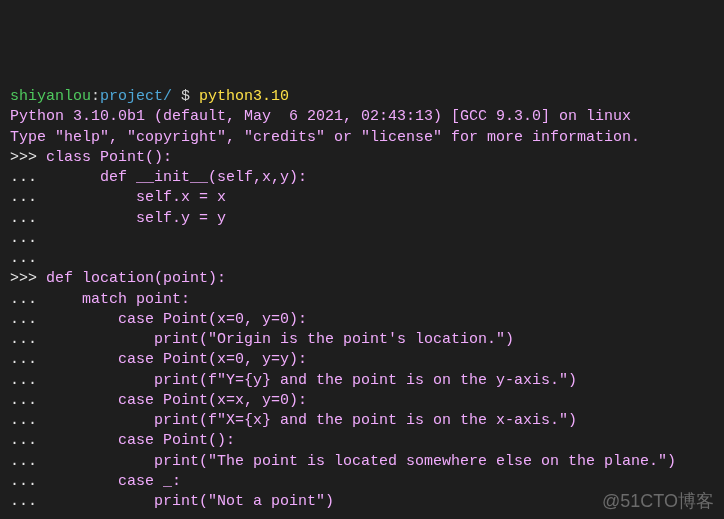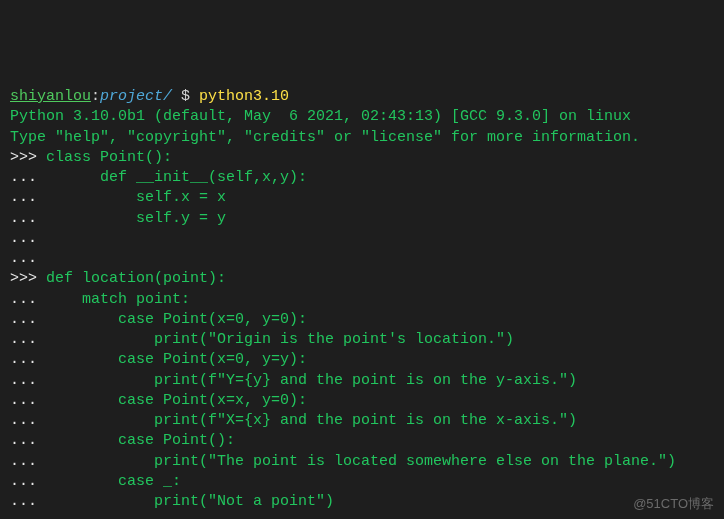--- a/index.html
+++ b/index.html
@@ -10,33 +10,33 @@
     line-height: 1.35;
     color: #d4d4d4;
     width: 724px;
     height: 519px;
     padding: 6px 10px;
     overflow: hidden;
     position: relative;
     white-space: pre;
   }
   .line { display: block; }
-  .user { color: #4fc95e; text-decoration: underline; }
+  .user { color: #4fc95e; }
   .host { color: #d4d4d4; }
-  .path { color: #4fa8d8; font-style: italic; }
+  .path { color: #4fa8d8; }
   .dollar { color: #d4d4d4; }
   .cmd { color: #fde047; }
-  .txt { color: #22c55e; }
+  .txt { color: #f0abfc; }
   .ps { color: #e8e8e8; }
   .watermark {
     position: absolute;
     right: 10px;
     bottom: 6px;
     color: #6b6b6b;
-    font-size: 13px;
+    font-size: 18px;
     font-family: sans-serif;
   }
 </style>
 </head>
 <body>
 
 
 
 <div><span class="line"><span class="user">shiyanlou</span><span class="host">:</span><span class="path">project/</span><span class="dollar"> $ </span><span class="cmd">python3.10</span></span><span class="line txt">Python 3.10.0b1 (default, May  6 2021, 02:43:13) [GCC 9.3.0] on linux</span><span class="line txt">Type "help", "copyright", "credits" or "license" for more information.</span><span class="line"><span class="ps">&gt;&gt;&gt; </span><span class="txt">class Point():</span></span><span class="line"><span class="ps">... </span><span class="txt">      def __init__(self,x,y):</span></span><span class="line"><span class="ps">... </span><span class="txt">          self.x = x</span></span><span class="line"><span class="ps">... </span><span class="txt">          self.y = y</span></span><span class="line"><span class="ps">... </span><span class="txt"></span></span><span class="line"><span class="ps">... </span><span class="txt"></span></span><span class="line"><span class="ps">&gt;&gt;&gt; </span><span class="txt">def location(point):</span></span><span class="line"><span class="ps">... </span><span class="txt">    match point:</span></span><span class="line"><span class="ps">... </span><span class="txt">        case Point(x=0, y=0):</span></span><span class="line"><span class="ps">... </span><span class="txt">            print("Origin is the point's location.")</span></span><span class="line"><span class="ps">... </span><span class="txt">        case Point(x=0, y=y):</span></span><span class="line"><span class="ps">... </span><span class="txt">            print(f"Y={y} and the point is on the y-axis.")</span></span><span class="line"><span class="ps">... </span><span class="txt">        case Point(x=x, y=0):</span></span><span class="line"><span class="ps">... </span><span class="txt">            print(f"X={x} and the point is on the x-axis.")</span></span><span class="line"><span class="ps">... </span><span class="txt">        case Point():</span></span><span class="line"><span class="ps">... </span><span class="txt">            print("The point is located somewhere else on the plane.")</span></span><span class="line"><span class="ps">... </span><span class="txt">        case _:</span></span><span class="line"><span class="ps">... </span><span class="txt">            print("Not a point")</span></span><span class="line"><span class="ps">... </span><span class="txt"></span></span></div>
 

